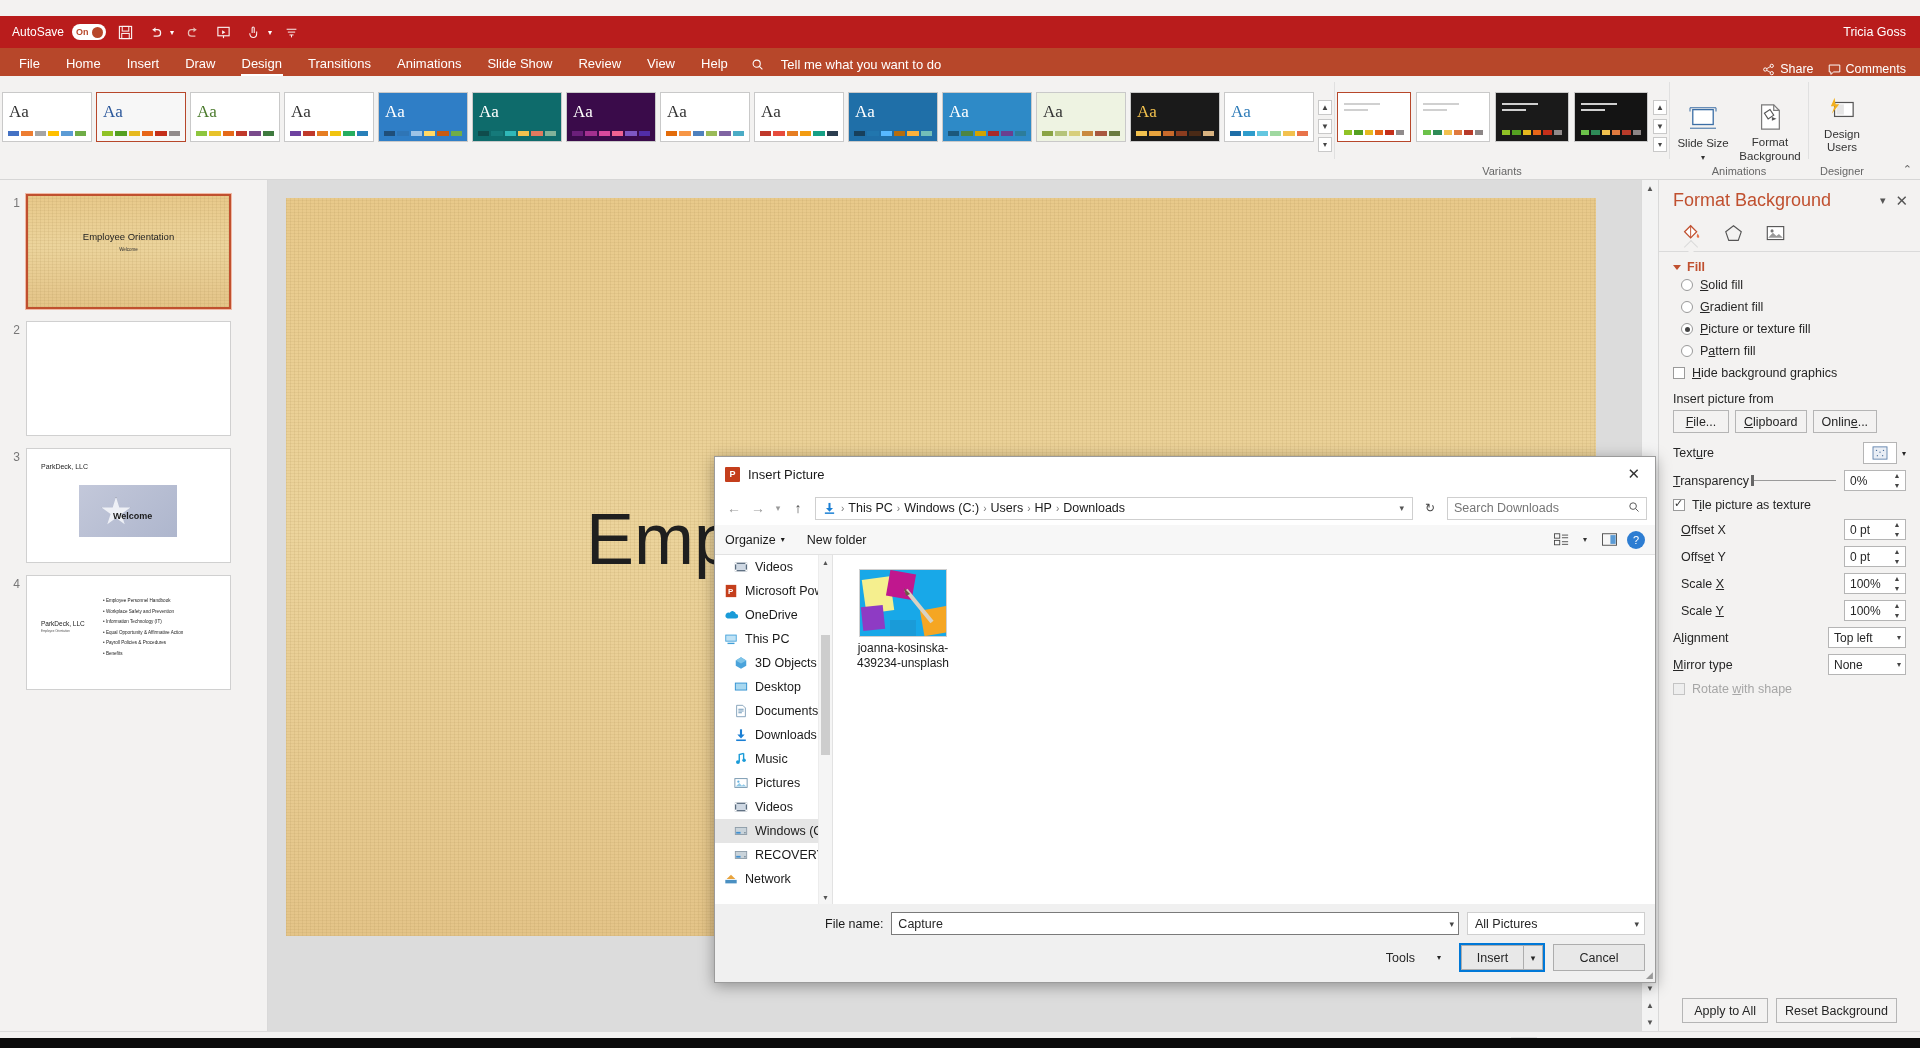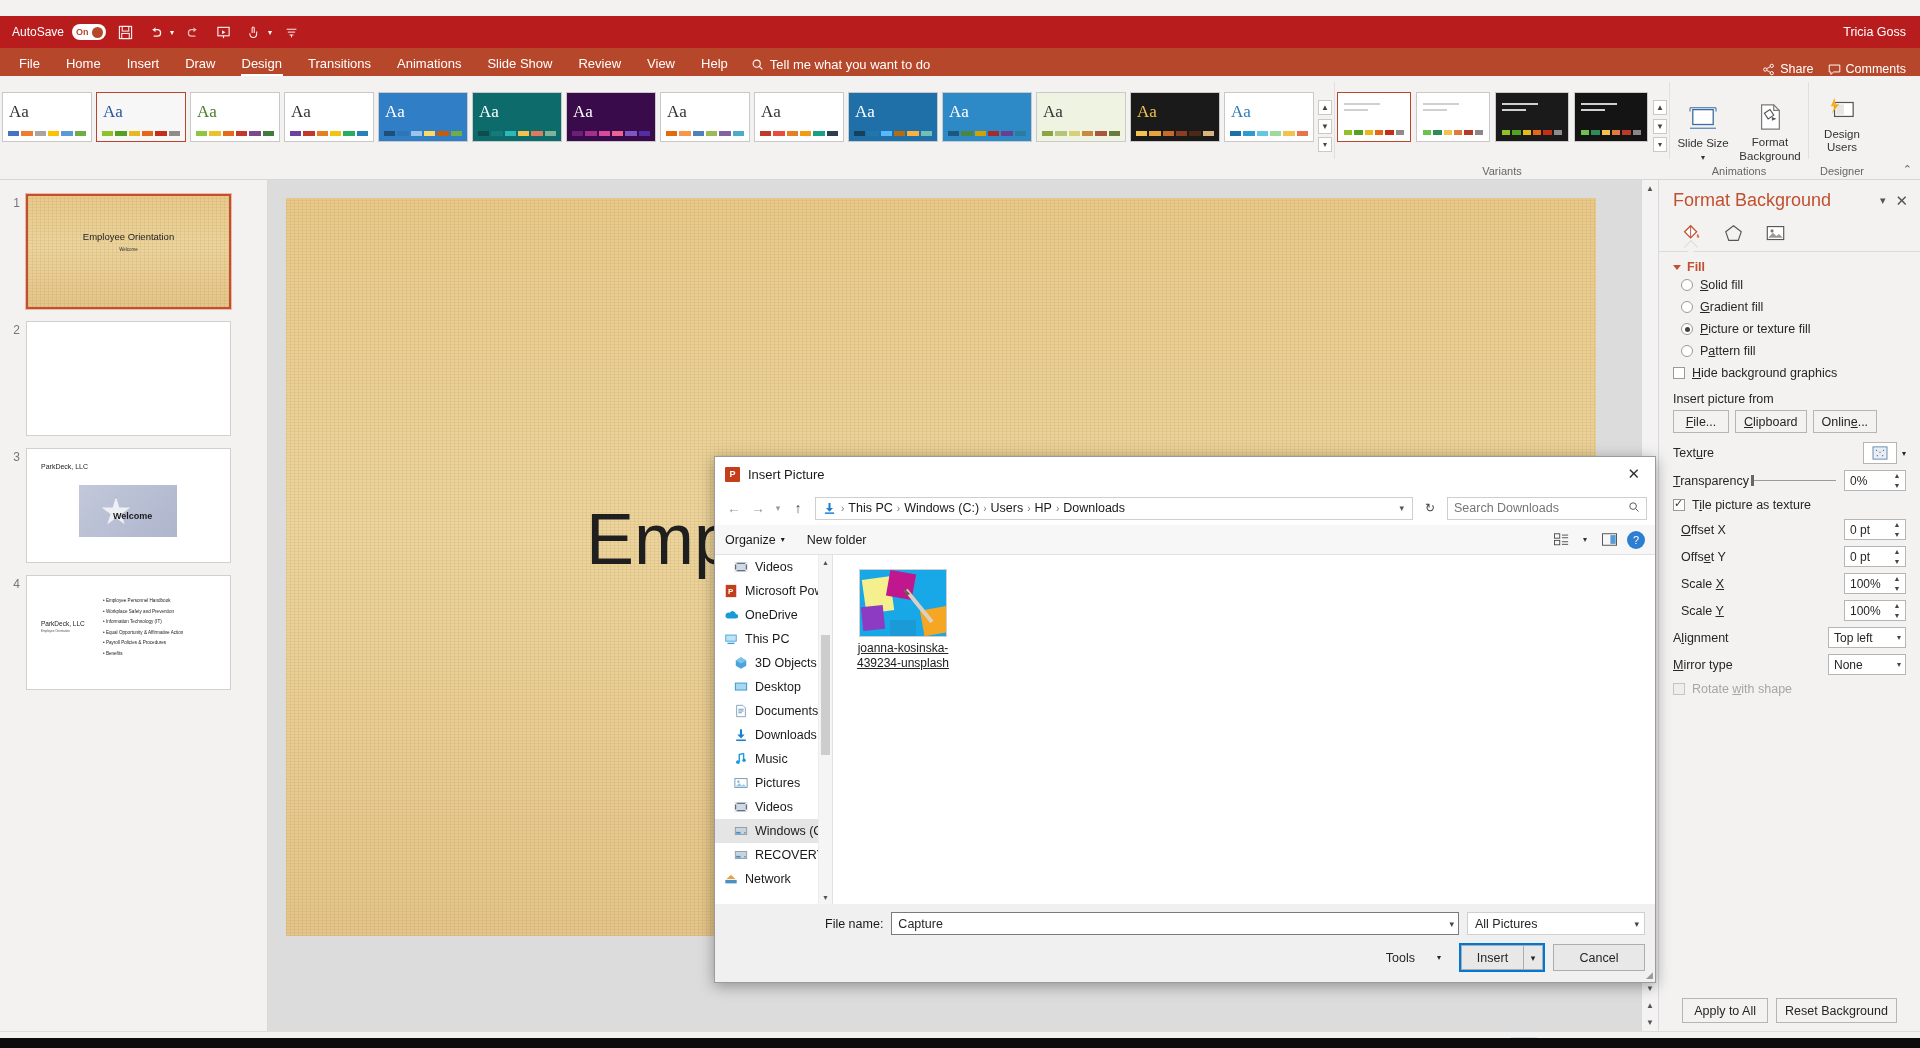--- a/index.html
+++ b/index.html
@@ -37,21 +37,21 @@
 
   
   .tabbar{ height:28px;background:#b7472a;display:flex;align-items:flex-end;padding-left:6px;}
   .tab{
     padding:4px 13px 5px;font-size:13px;color:#fff;position:relative;cursor:default;
   }
   .tab.active{ color:#fff; }
   .tab.active:after{
     content:"";position:absolute;left:12px;right:12px;bottom:0;height:2px;background:#fff;
   }
-  .tellme{ display:flex;align-items:center;gap:6px;padding:4px 10px;color:#fff;font-size:13px;}
+  .tellme{ display:flex;align-items:center;gap:17px;padding:4px 10px;color:#fff;font-size:13px;}
   .tab-right{ margin-left:auto;display:flex;align-items:center;gap:14px;padding-right:14px;color:#fff;font-size:12.5px;}
   .tab-right .it{display:flex;align-items:center;gap:5px;}
 
   
   .ribbon{ height:104px;background:#f3f2f1;border-bottom:1px solid #d6d6d6;display:flex;position:relative;}
   .grp{ display:flex;flex-direction:column;align-items:center;position:relative;padding:8px 2px; }
   .grp-label{ position:absolute;bottom:2px;left:0;right:0;text-align:center;font-size:11px;color:#666; }
   .grp-sep{ width:1px;background:#e0e0e0;margin:6px 0 20px; }
 
   .themes-wrap{ display:flex;align-items:flex-start;padding-top:8px; }
@@ -233,21 +233,21 @@
   .navpane{width:118px;border-right:1px solid #e2e2e2;position:relative;overflow:hidden;background:#fff;}
   .np-scroll{position:absolute;right:0;top:0;bottom:0;width:14px;background:#f5f5f5;border-left:1px solid #ececec;}
   .np-scroll .a{height:14px;display:flex;align-items:center;justify-content:center;font-size:7px;color:#555;}
   .np-scroll .a.b{position:absolute;bottom:0;left:0;right:0;}
   .np-scroll .bar{position:absolute;left:2px;right:2px;top:80px;height:120px;background:#cdcdcd;}
   .np-item{display:flex;align-items:center;gap:6px;height:24px;padding-left:8px;font-size:12.5px;color:#1a1a1a;cursor:default;white-space:nowrap;}
   .np-item.ind{padding-left:18px;}
   .np-item.sel{background:#e5e5e5;}
   .np-ic{width:16px;height:16px;flex:none;display:flex;align-items:center;justify-content:center;font-size:11px;}
 
-  .filepane{flex:1;padding:14px 16px 0 18px;position:relative;text-decoration:underline;}
+  .filepane{flex:1;padding:14px 16px 0 18px;position:relative;}
   .fileitem{width:104px;display:flex;flex-direction:column;align-items:center;cursor:default;}
   .fthumb{width:88px;height:68px;border:1px solid #cfcfcf;overflow:hidden;position:relative;background:#1fa6e8;}
   .fname{font-size:12px;color:#1a1a1a;text-align:center;line-height:1.25;margin-top:4px;word-break:break-word;}
 
   .dlg-foot{background:#f0f0f0;padding:8px 10px 10px 10px;}
   .foot-row{display:flex;align-items:center;gap:8px;margin-bottom:8px;}
   .fnlabel{font-size:12.5px;color:#1a1a1a;width:auto;margin-left:100px;}
   .fninput{
     flex:1;height:23px;border:1px solid #7a7a7a;background:#fff;display:flex;align-items:center;
     padding:0 4px 0 6px;font-size:12.5px;position:relative;

